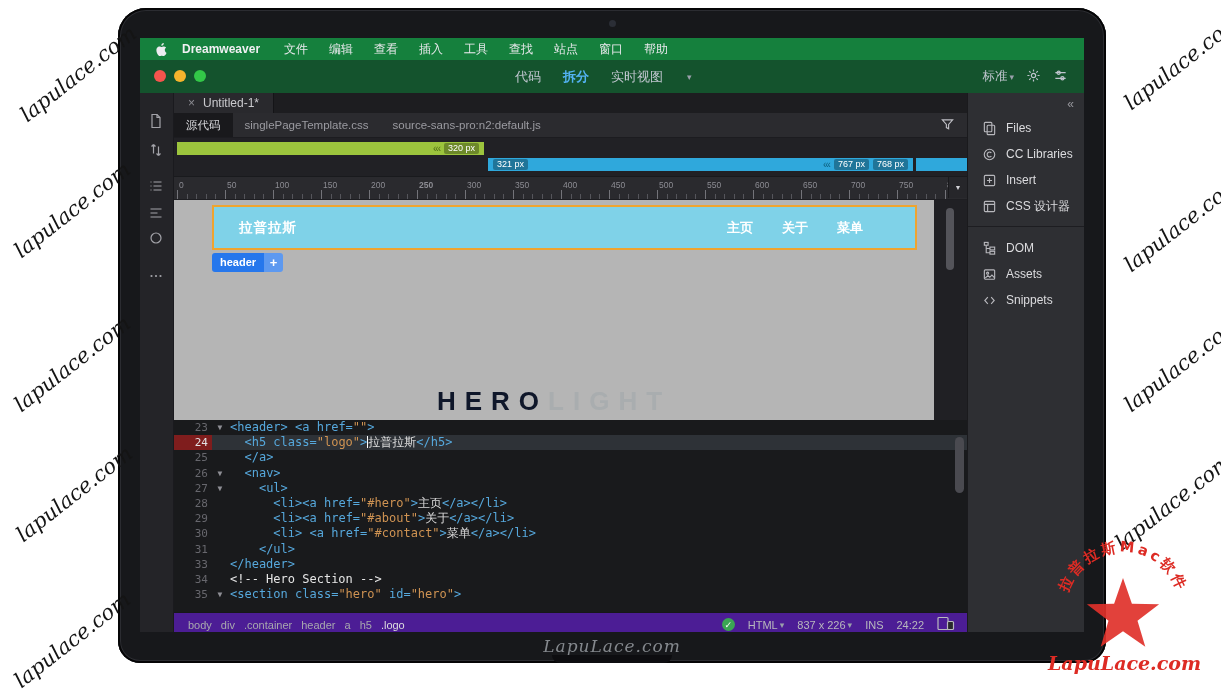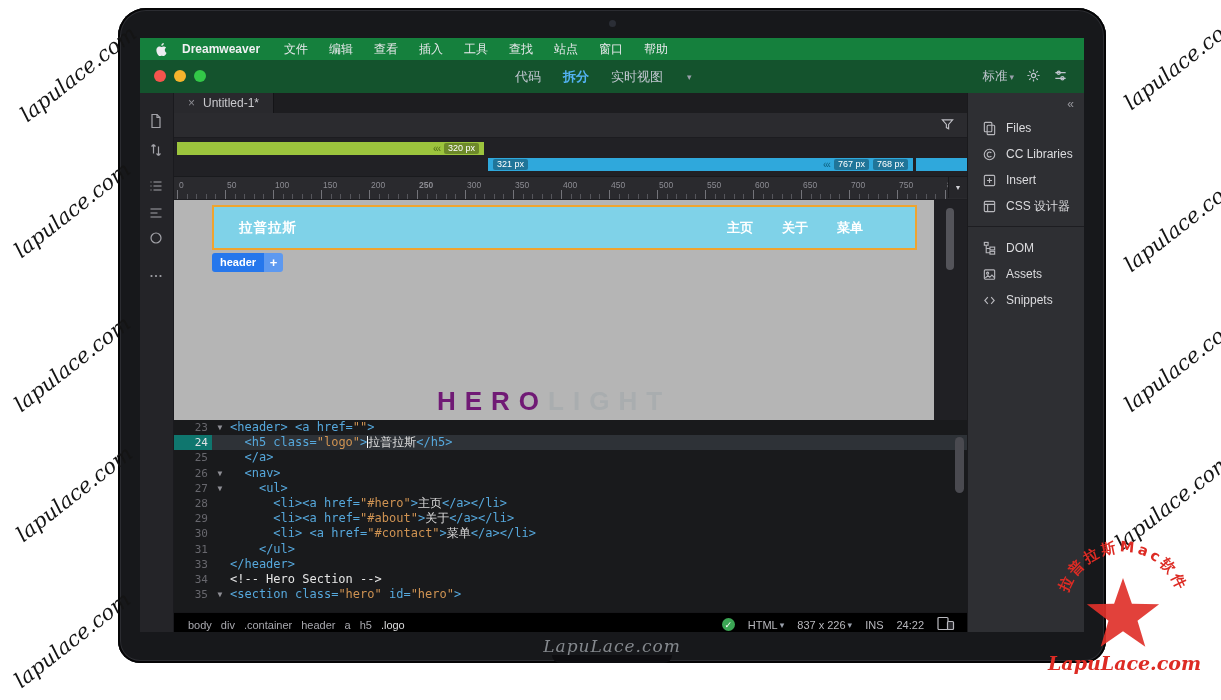--- a/index.html
+++ b/index.html
@@ -94,37 +94,37 @@
   .page-logo{margin-left:25px;color:#fff;font-weight:bold;font-size:13.5px;letter-spacing:1px;}
   .page-nav{margin-left:auto;margin-right:52px;display:flex;gap:29px;}
   .nav-link{color:#fff;font-size:13px;font-weight:bold;}
   .element-badge{position:absolute;left:38px;top:53px;height:19px;display:flex;}
   .badge-name{background:#2677ec;color:#fff;font-size:11px;font-weight:bold;padding:3px 8px 0;
     border-radius:3px 0 0 3px;}
   .badge-plus{width:19px;background:#5d99f0;color:#fff;border-radius:0 3px 3px 0;display:flex;
     align-items:center;justify-content:center;font-size:13px;font-weight:bold;}
   .hero-title{position:absolute;left:0;width:760px;top:186px;text-align:center;font-size:26px;
     font-weight:bold;letter-spacing:9px;}
-  .hw1{color:#701a75;} .hw2{color:#a9adaf;}
+  .hw1{color:#0f172a;} .hw2{color:#a9adaf;}
 
   
   .code{height:192px;background:#191a1c;position:relative;overflow:hidden;flex:none;
     font-family:"DejaVu Sans Mono","Liberation Mono",monospace;font-size:12px;}
   .code-line{display:flex;height:15.2px;line-height:15.2px;}
   .code-line.sel{background:#2e3237;}
   .gutter{width:34px;text-align:right;color:#67676d;font-size:11px;padding-right:4px;flex:none;}
-  .sel .gutter{background:#0f766e;color:#e2e2e5;}
+  .sel .gutter{background:#7f1d1d;color:#e2e2e5;}
   .fold{width:16px;color:#8e8e94;font-size:8px;text-align:center;flex:none;}
   .code-text{padding-left:2px;white-space:pre;color:#dcdcdc;}
   .tk-tag{color:#56a8dc;} .tk-str{color:#cf9352;} .tk-txt{color:#dcdcdc;} .tk-com{color:#e5e5e5;}
   .caret{display:inline-block;width:1px;height:12px;background:#ffffff;vertical-align:-2px;}
   .code-thumb{position:absolute;right:3px;top:17px;width:9px;height:56px;background:#4a4a50;border-radius:5px;}
 
   
-  .status-bar{height:23px;background:#000000;border-top:1px solid #17171a;display:flex;
+  .status-bar{height:23px;background:#4c1d95;border-top:1px solid #17171a;display:flex;
     align-items:center;justify-content:space-between;padding:0 12px 0 14px;font-size:11px;flex:none;}
   .tag-path{display:flex;gap:9px;color:#a8a8ae;}
   .tag-item.bright{color:#dededf;}
   .status-right{display:flex;align-items:center;gap:13px;color:#b8b8bd;}
   .check{width:13px;height:13px;border-radius:50%;background:#3ba554;color:#fff;font-size:9px;
     display:flex;align-items:center;justify-content:center;}
   .st-group{display:flex;align-items:center;gap:0;}
   .device svg{width:18px;height:15px;fill:none;stroke:#b9b9be;stroke-width:1.2;}
 
   
@@ -237,20 +237,25 @@
 
       <div class="doc-col">
         <div class="tab-bar">
           <div class="doc-tab">
             <span class="close-x">×</span>
             <span>Untitled-1*</span>
           </div>
         </div>
 
         <div class="related-bar">
+          <span id="related-files" style="display:flex;height:100%;">
+              <span class="rf-item rf-source">源代码</span>
+              <span class="rf-item">singlePageTemplate.css</span>
+              <span class="rf-item">source-sans-pro:n2:default.js</span>
+            </span>
           <span class="funnel">
             <svg viewBox="0 0 16 16">
                 <path d="M2.5 3h11L9.2 8v4.5l-2.4-1.2V8z"></path>
               </svg>
           </span>
         </div>
 
         <div class="mq-region">
           <div class="mq-bar mq-green">
             <span class="mq-chev chev-g">‹‹‹</span>

